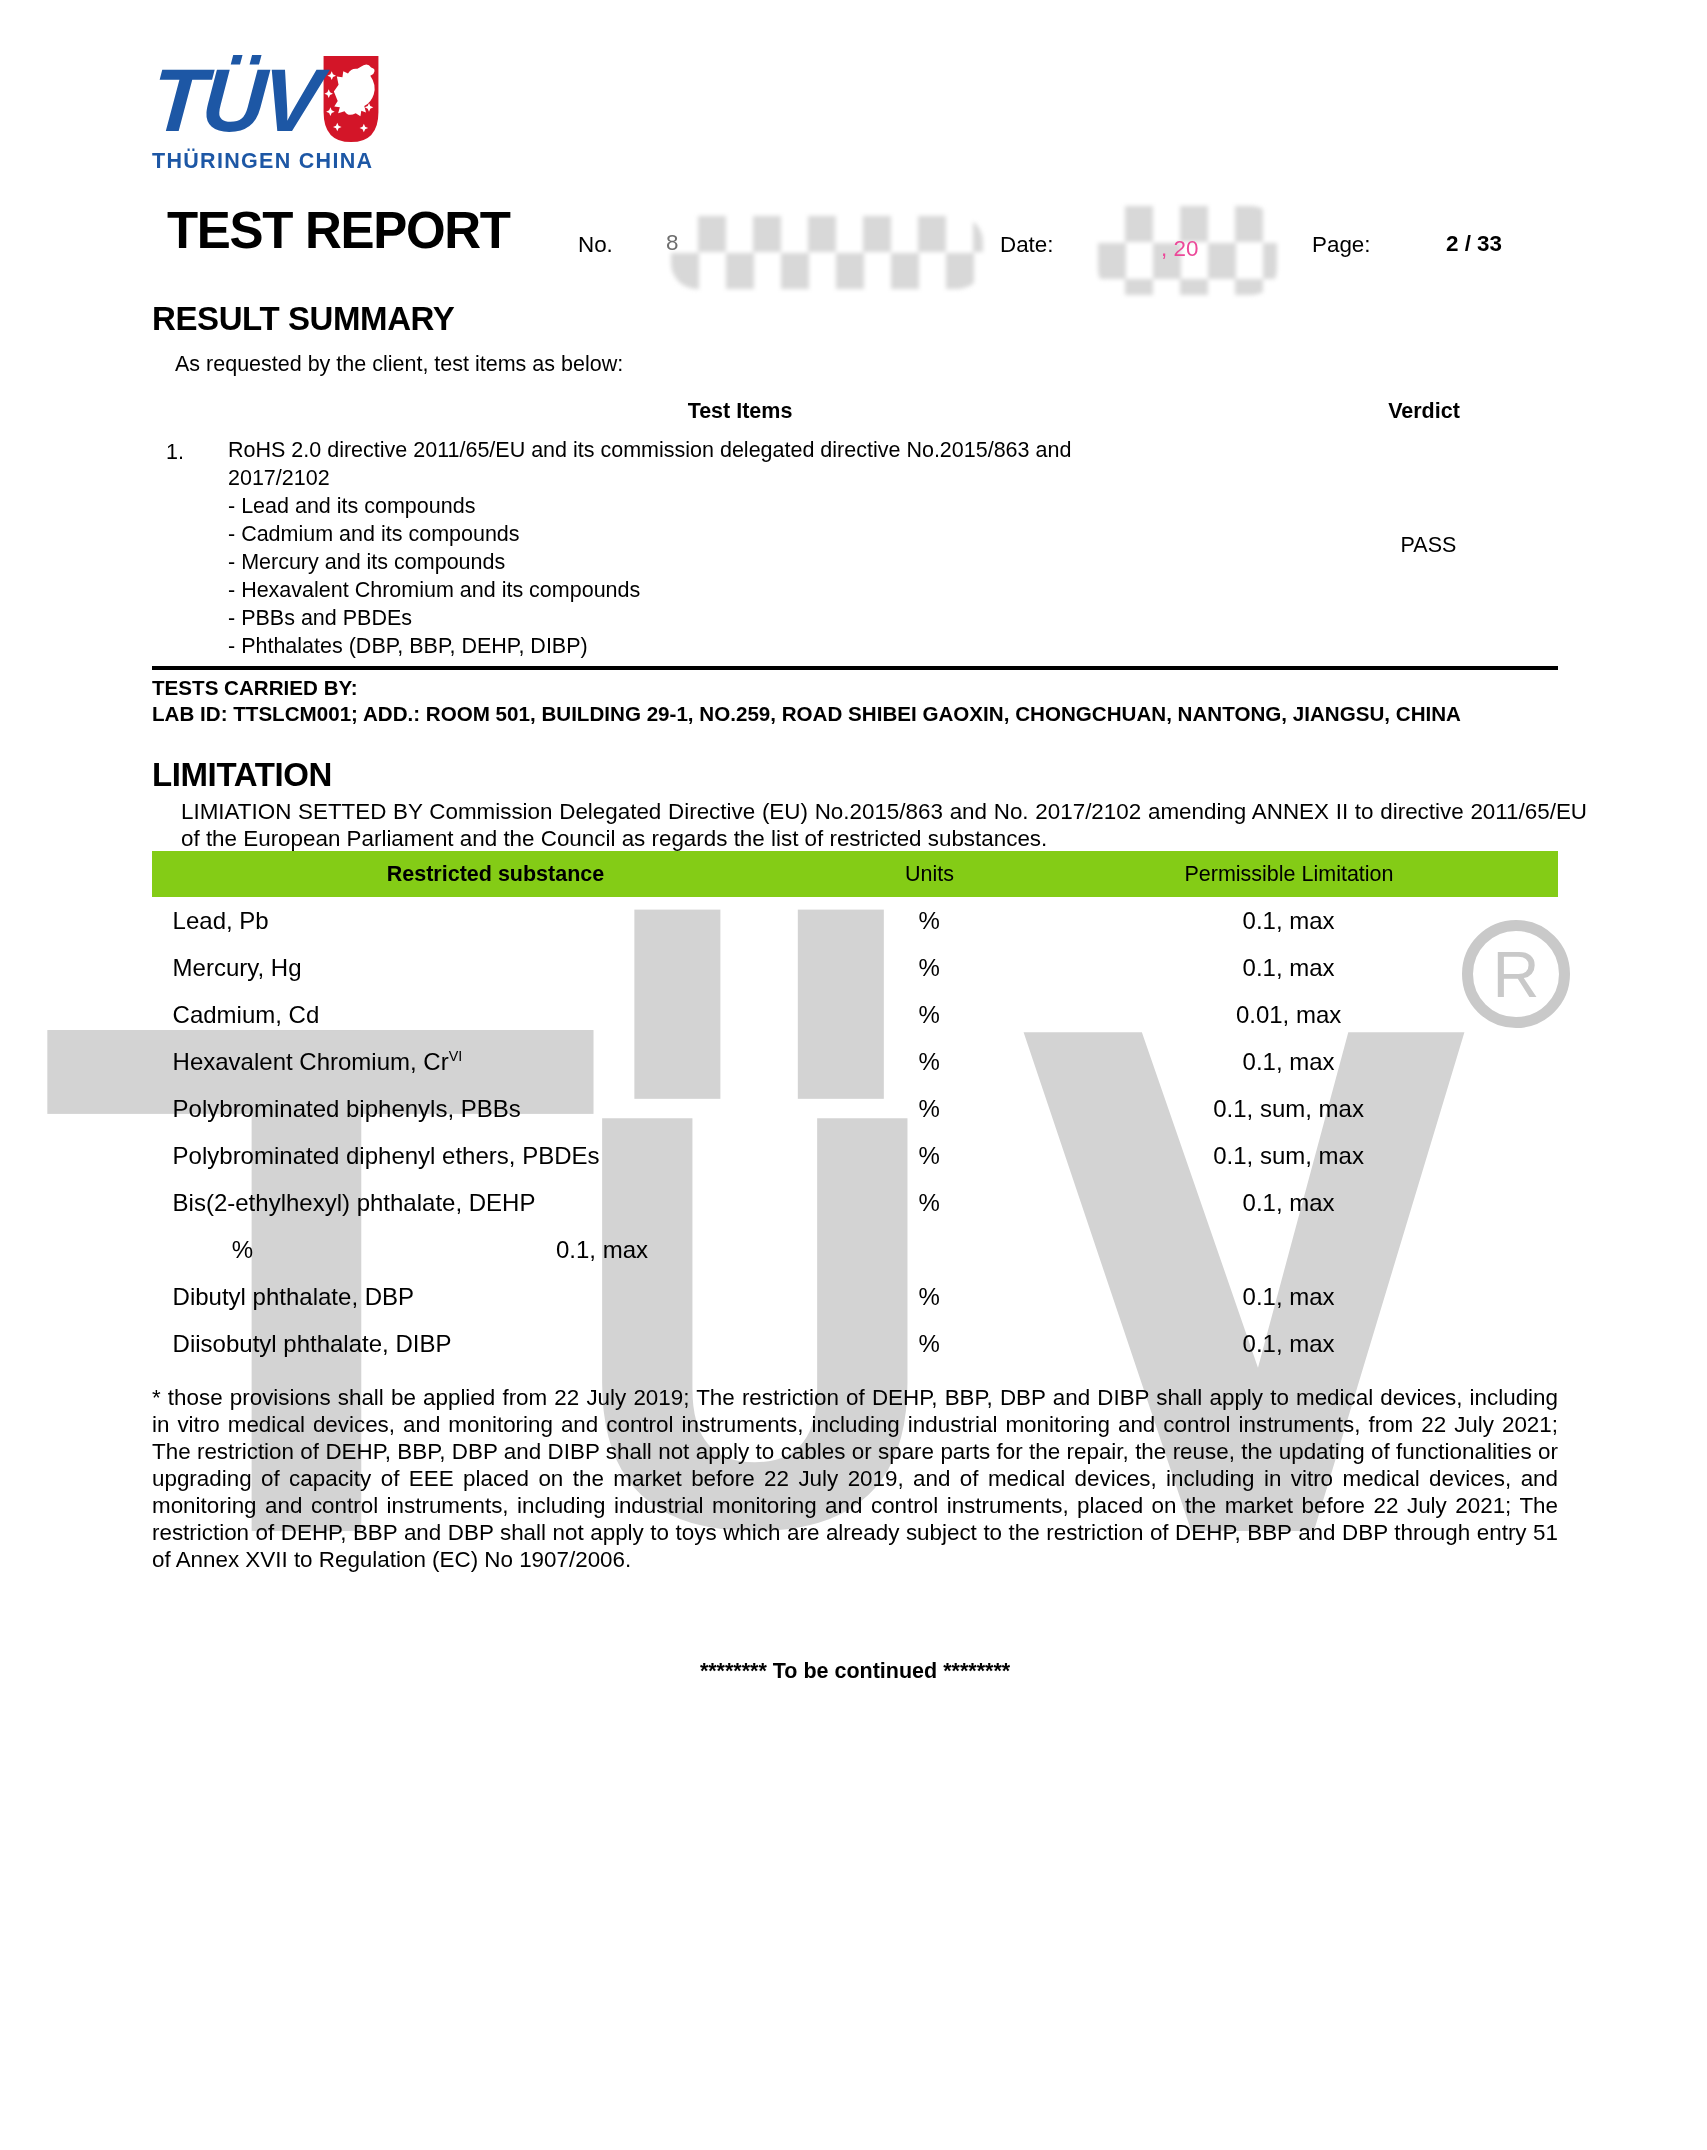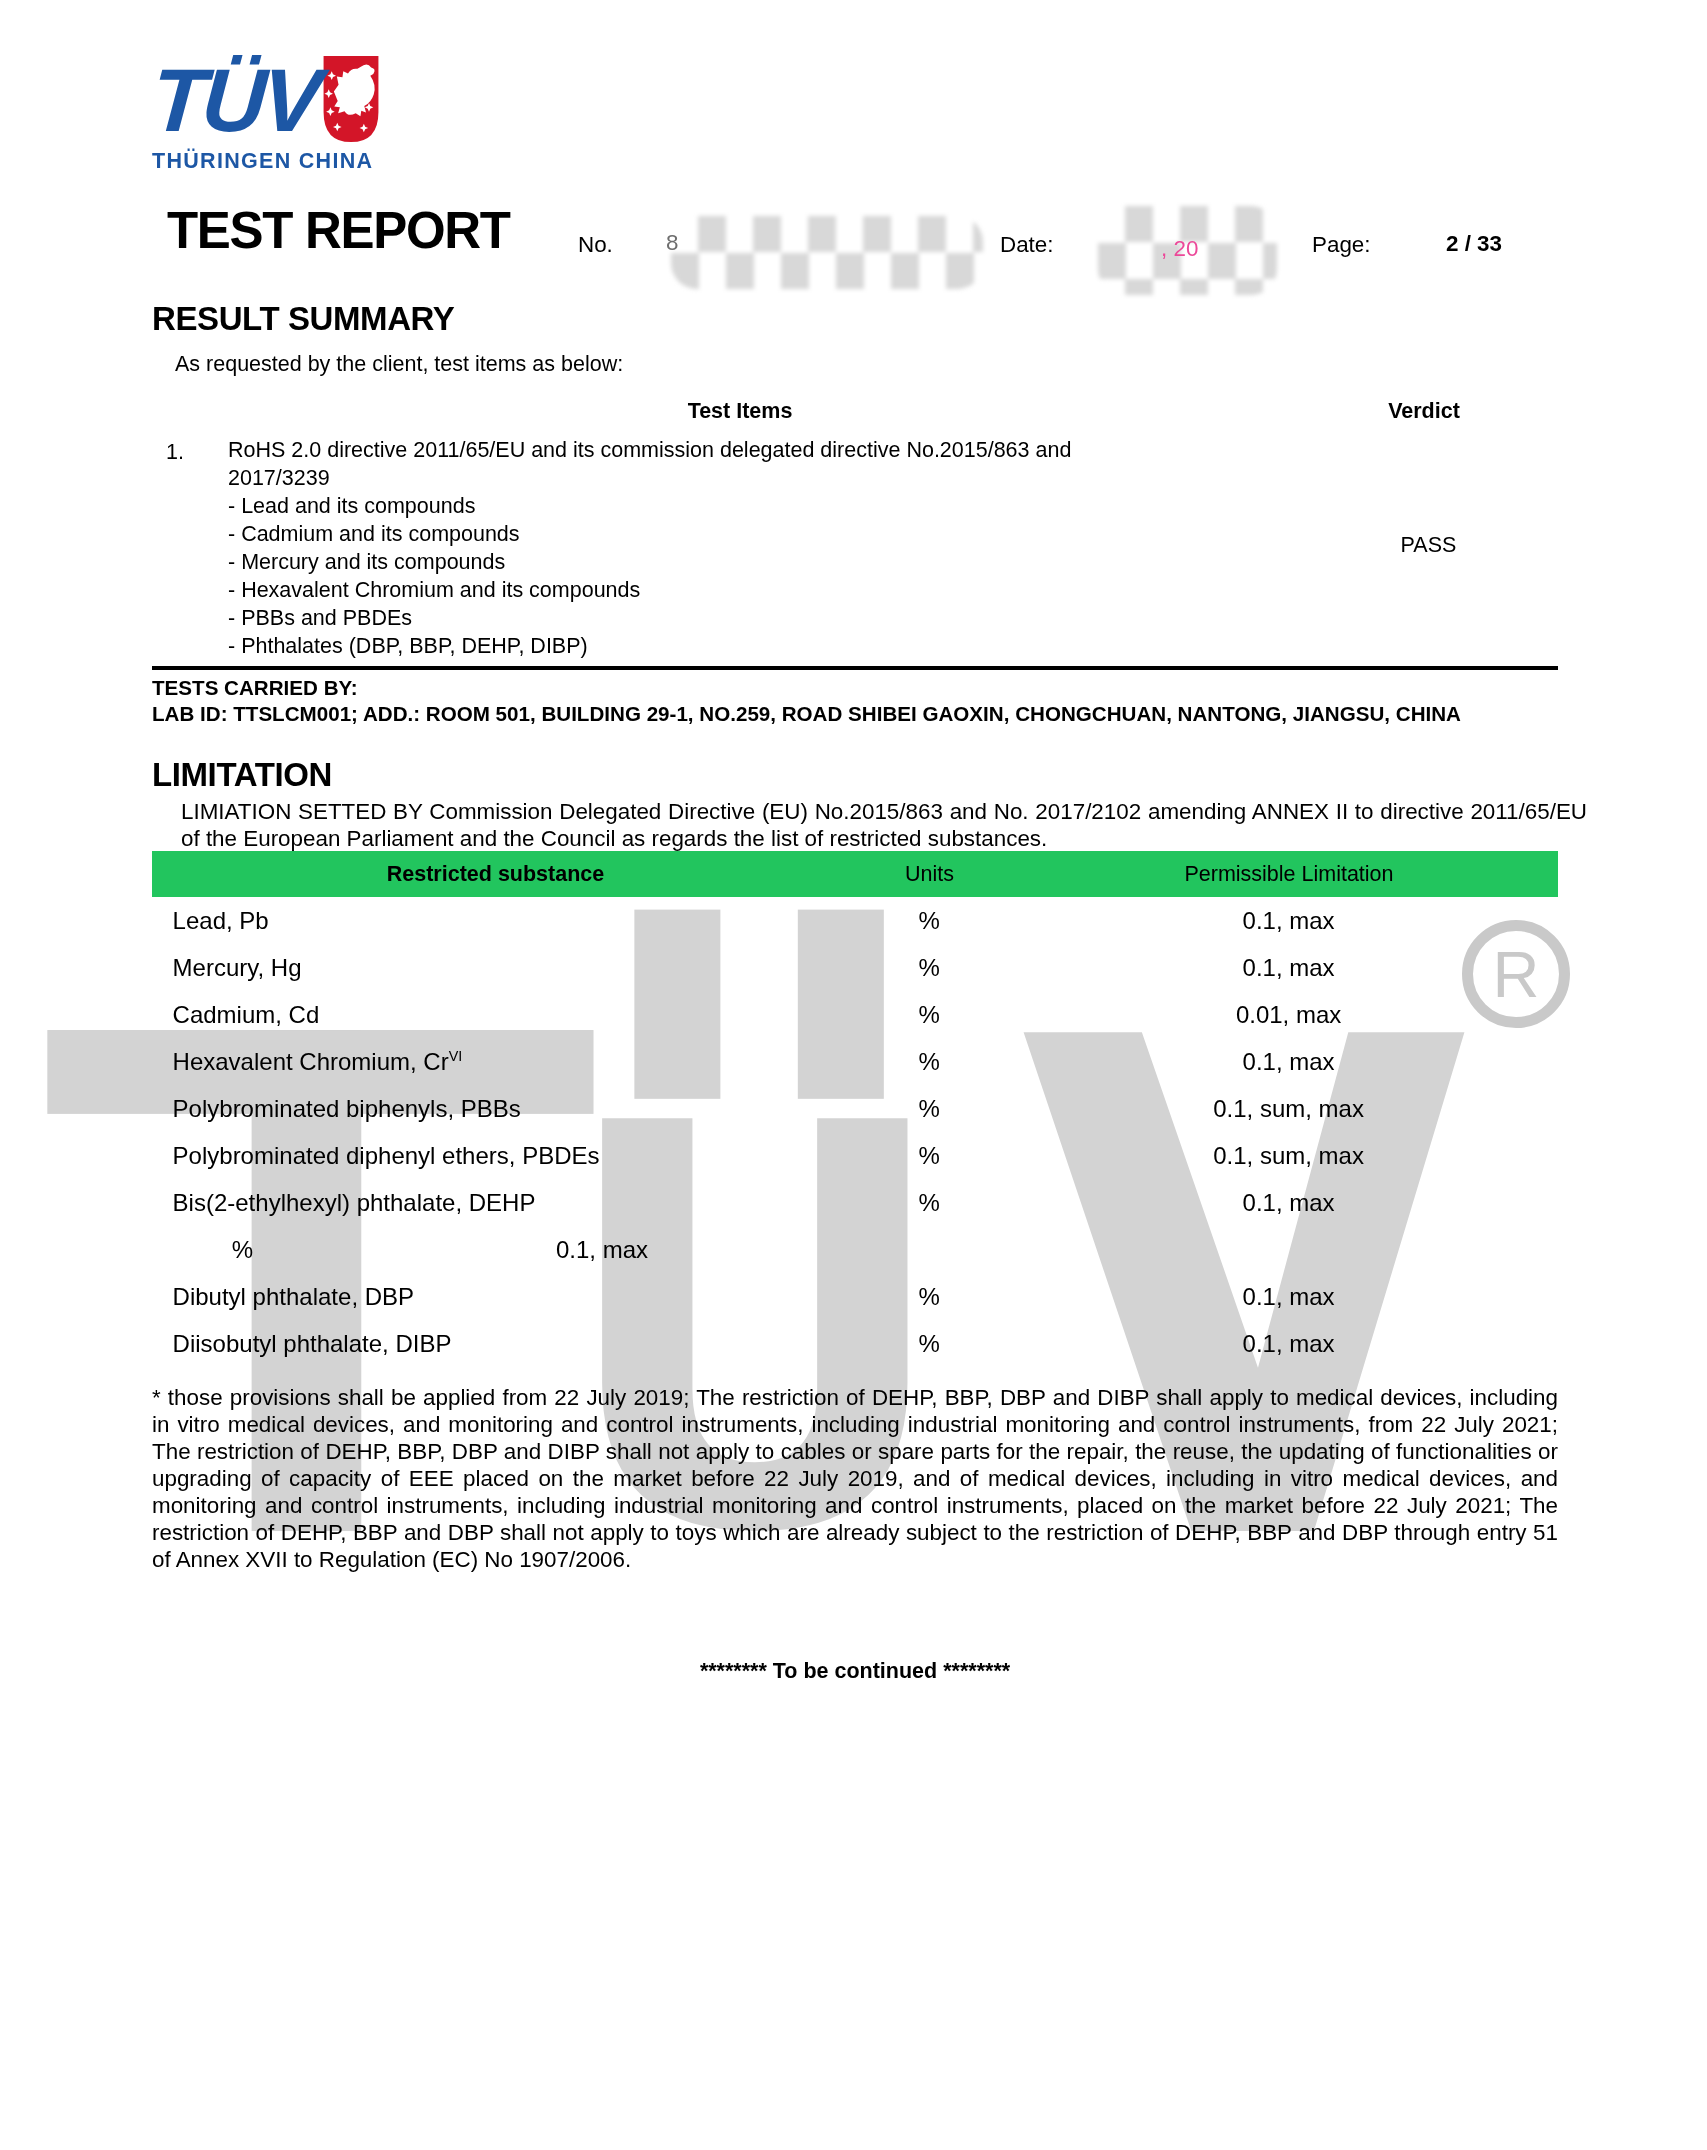--- a/index.html
+++ b/index.html
@@ -35,21 +35,21 @@
   .colhead{font-size:21.5px;font-weight:bold;text-align:center;}
   .item-lines div{font-size:21.5px;line-height:28px;}
   .verdict{font-size:21.5px;text-align:center;}
   .rule{background:#000;}
   .bold-line{font-size:20.6px;font-weight:bold;}
   .para{font-size:22.4px;line-height:27px;text-align:justify;text-align-last:left;}
 
   
   .ltable{width:1406px;}
   .trow{display:flex;align-items:center;}
-  .thead{height:46px;background:#22c55e;}
+  .thead{height:46px;background:#84cc16;}
   .tbody-row{height:47px;}
   .c1{width:687px;}
   .c2{width:181px;text-align:center;}
   .c3{width:538px;text-align:center;}
   .thead .c1{text-align:center;font-weight:bold;}
   .thead div{font-size:21.5px;font-weight:normal;text-align:center;}
   .tbody-row div{font-size:24px;}
   .tbody-row .c1{padding-left:20.6px;width:666px;text-align:left;}
   sup{font-size:60%;vertical-align:super;}
 
@@ -118,21 +118,21 @@
     <div class="h1 abs" style="left:152px;top:300px;">RESULT SUMMARY</div>
     <div class="body-text abs" style="left:175px;top:352px;">As requested by the client, test items as below:</div>
 
     <div class="colhead abs" style="left:611px;top:399px;width:258px;">Test Items</div>
     <div class="colhead abs" style="left:1338px;top:399px;width:172px;">Verdict</div>
 
     <div class="body-text abs" style="left:166px;top:440px;">1.</div>
     <div class="item-lines abs" style="left:228px;top:436px;width:1054px;">
 
     <div>RoHS 2.0 directive 2011/65/EU and its commission delegated directive No.2015/863 and</div>
-        <div>2017/3239</div>
+        <div>2017/2102</div>
         <div>- Lead and its compounds</div>
         <div>- Cadmium and its compounds</div>
         <div>- Mercury and its compounds</div>
         <div>- Hexavalent Chromium and its compounds</div>
         <div>- PBBs and PBDEs</div>
         <div>- Phthalates (DBP, BBP, DEHP, DIBP)</div>
       </div>
     <div class="verdict abs" style="left:1381px;top:533px;width:95px;">PASS</div>
 
     <div class="rule abs" style="left:152px;top:666px;width:1406px;height:3.9px;"></div>

